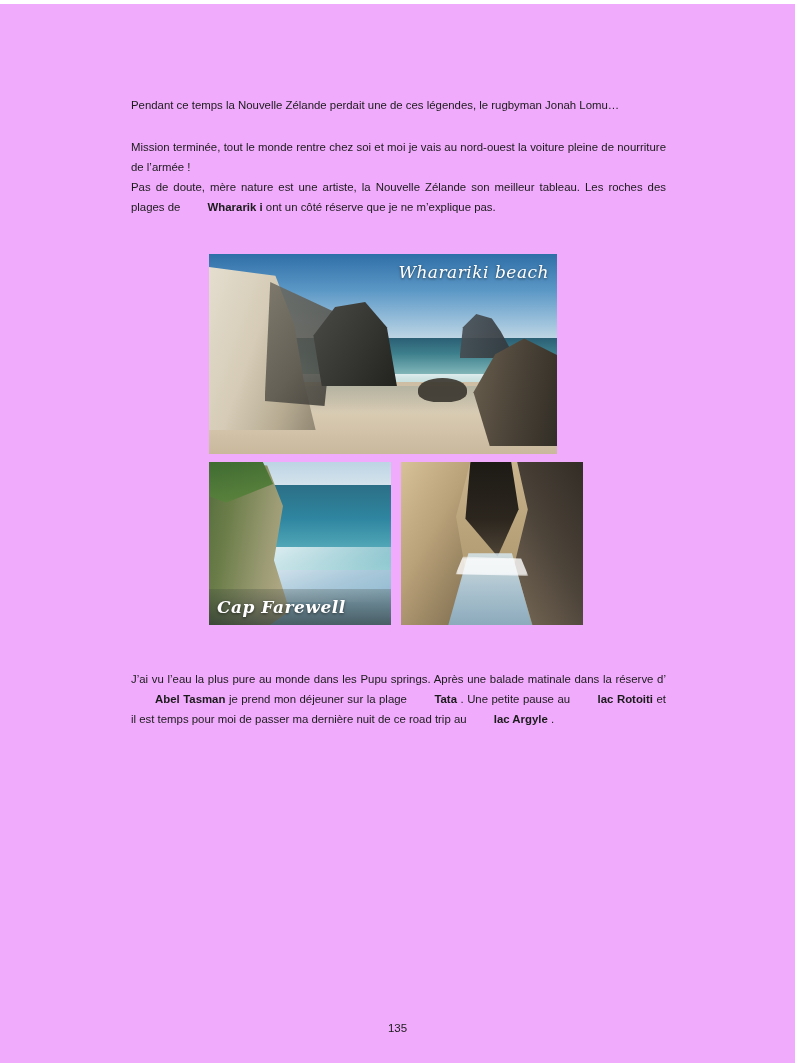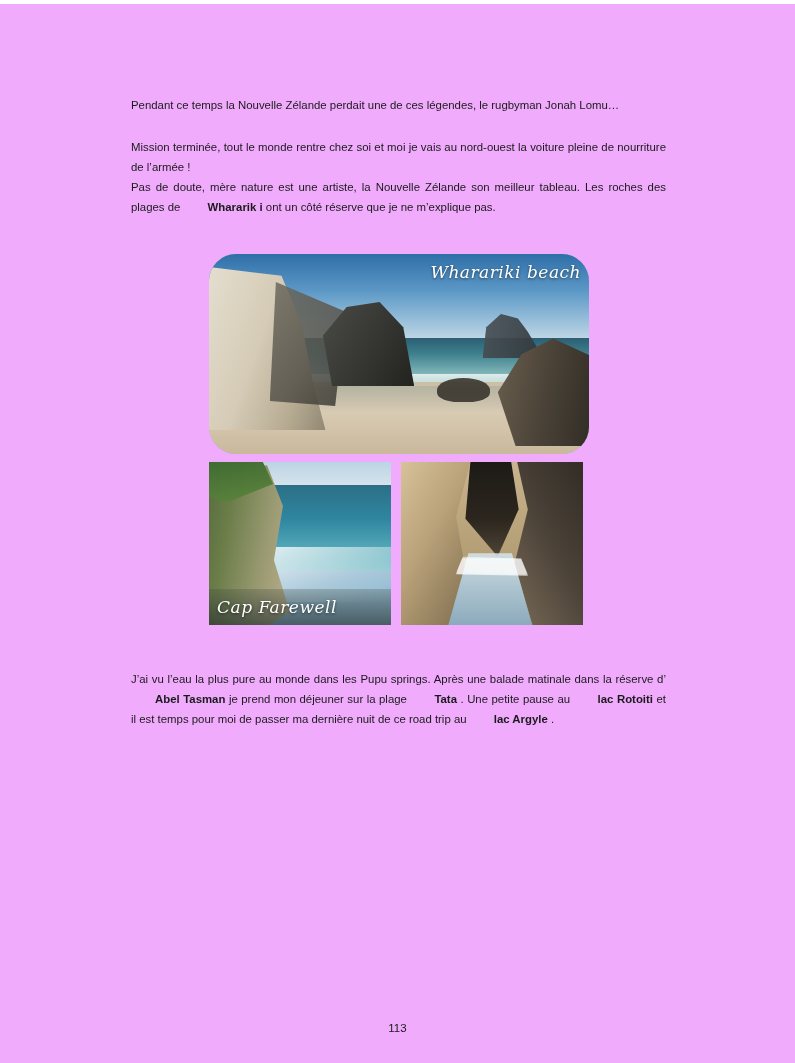--- a/index.html
+++ b/index.html
@@ -50,23 +50,22 @@
     left: 209px;
     top: 250px;
     width: 376px;
   }
   .photo {
     position: relative;
     overflow: hidden;
     background: #8fb8cf;
   }
   .photo-top {
-    width: 380px;
+    width: 348px;
     height: 200px;
-    border-radius: 27px;
   }
   .row2 {
     margin-top: 8px;
     display: flex;
     gap: 10px;
   }
   .photo-bl {
     width: 182px;
     height: 163px;
   }
@@ -84,20 +83,21 @@
     text-shadow: 0 1px 3px rgba(0,0,0,0.55);
     white-space: nowrap;
   }
   .cap-top {
     right: 8px;
     top: 8px;
   }
   .cap-bl {
     left: 8px;
     bottom: 8px;
+    font-weight: bold;
   }
 
   
   
   .p1-sky {
     position: absolute; left: 0; top: 0; width: 100%; height: 46%;
     background: linear-gradient(180deg, #2f6fa8 0%, #5c98c6 40%, #9dc2dc 75%, #cfdfe8 100%);
   }
   .p1-sea {
     position: absolute; left: 0; top: 42%; width: 100%; height: 22%;
@@ -272,15 +272,15 @@
         <div class="p3-foam"></div>
       </div>
 
     </div>
   </div>
 
   <div class="content" style="top:666px;">
     <p class="para"><span>J’ai vu l’eau la plus pure au monde dans les Pupu springs. Après une balade matinale dans la réserve d’ </span><span class="b">Abel Tasman</span><span> je prend mon déjeuner sur la plage </span><span class="b">Tata</span><span> . Une petite pause au </span><span class="b">lac Rotoiti</span><span> et il est temps pour moi de passer ma dernière nuit de ce road trip au </span><span class="b">lac Argyle</span><span> .</span></p>
   </div>
 
-  <div class="page-number">113</div>
+  <div class="page-number">135</div>
 
 </div>
 
 </body></html>

